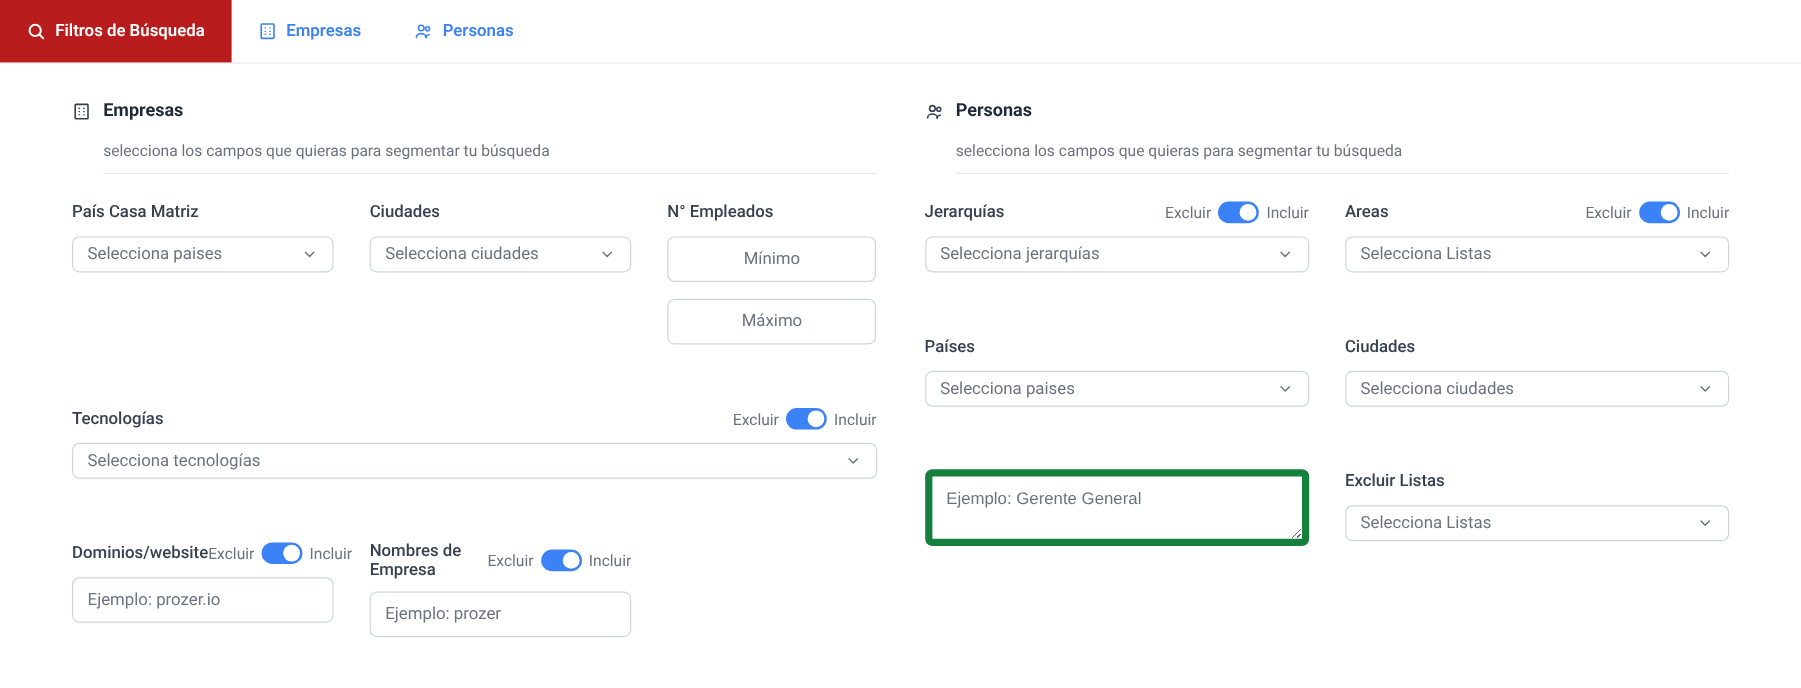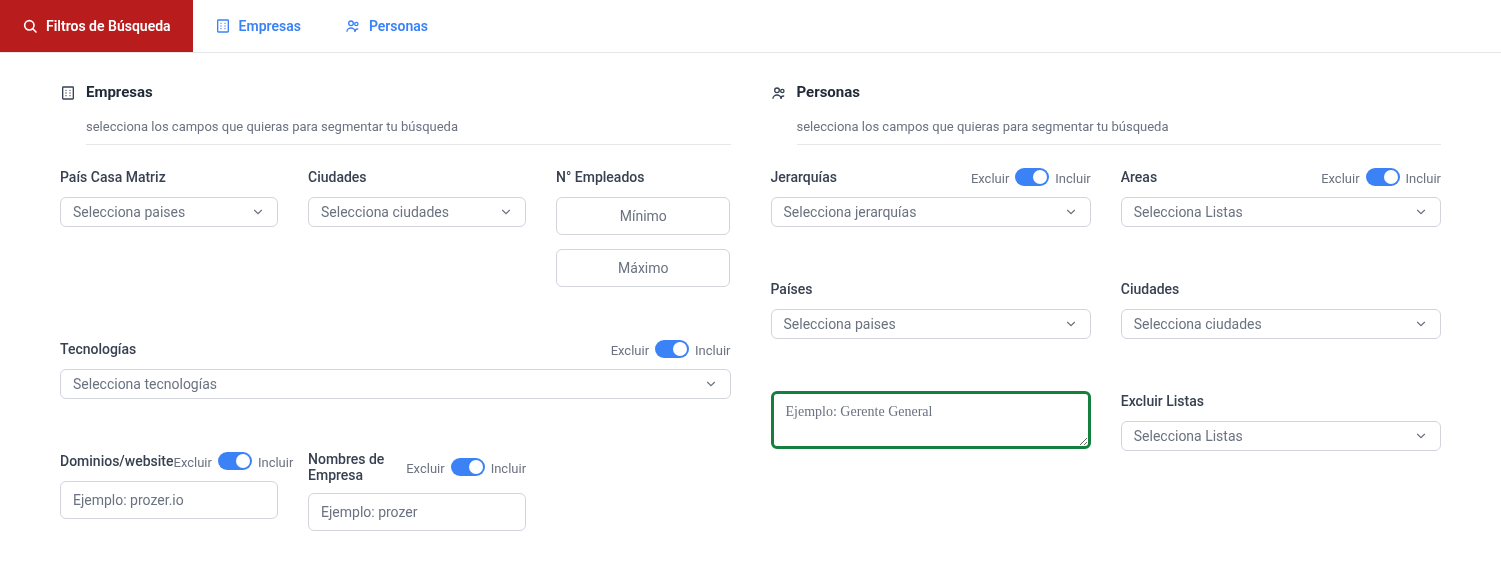--- a/index.html
+++ b/index.html
@@ -123,28 +123,28 @@
     padding: 0 12px;
     color: #6b7280;
     font-size: 14px;
     width: 100%;
     outline: none;
     font-family: inherit;
   }
   .text-input::placeholder { color: #6b7280; }
   .textarea {
     min-height: 50px;
-    border: 3px solid #15803d;
+    border: 6px solid #15803d;
     border-radius: 6px;
     padding: 10px 12px;
     color: #6b7280;
     font-size: 14px;
     width: 100%;
     outline: none;
-    font-family: Liberation Serif, serif;
+    font-family: Liberation Sans, sans-serif;
     resize: both;
   }
   .textarea::placeholder { color: #6b7280; }
   .footer {
     display: flex;
     gap: 16px;
     padding: 40px 18px 20px 18px;
     align-items: center;
   }
   .btn {

